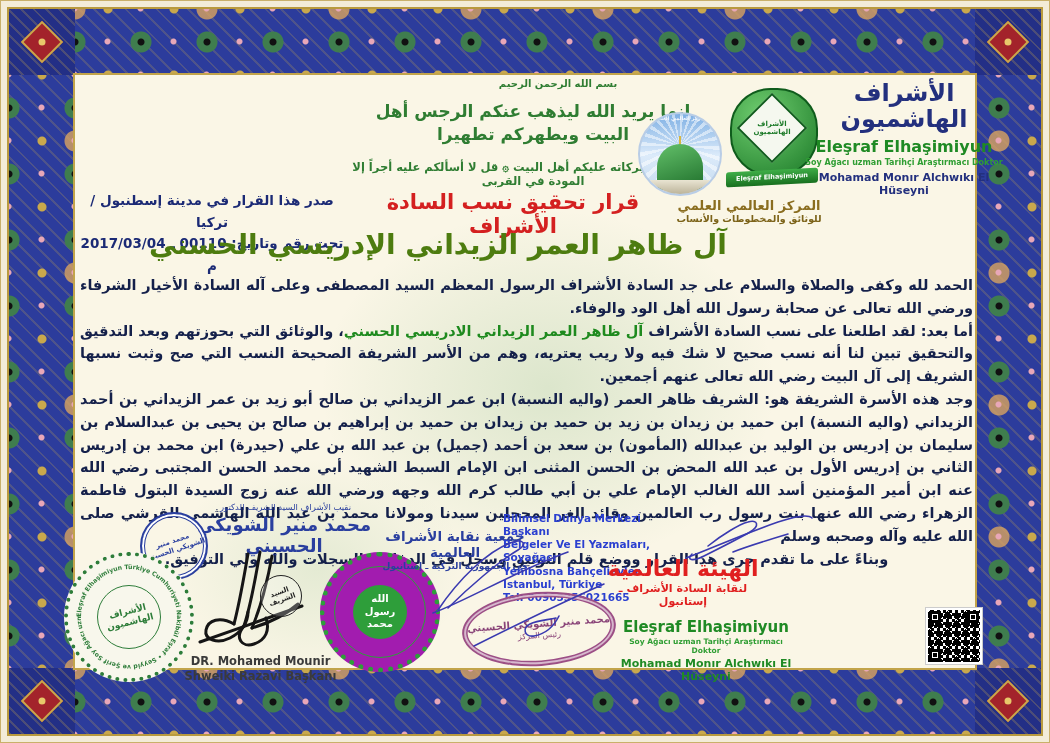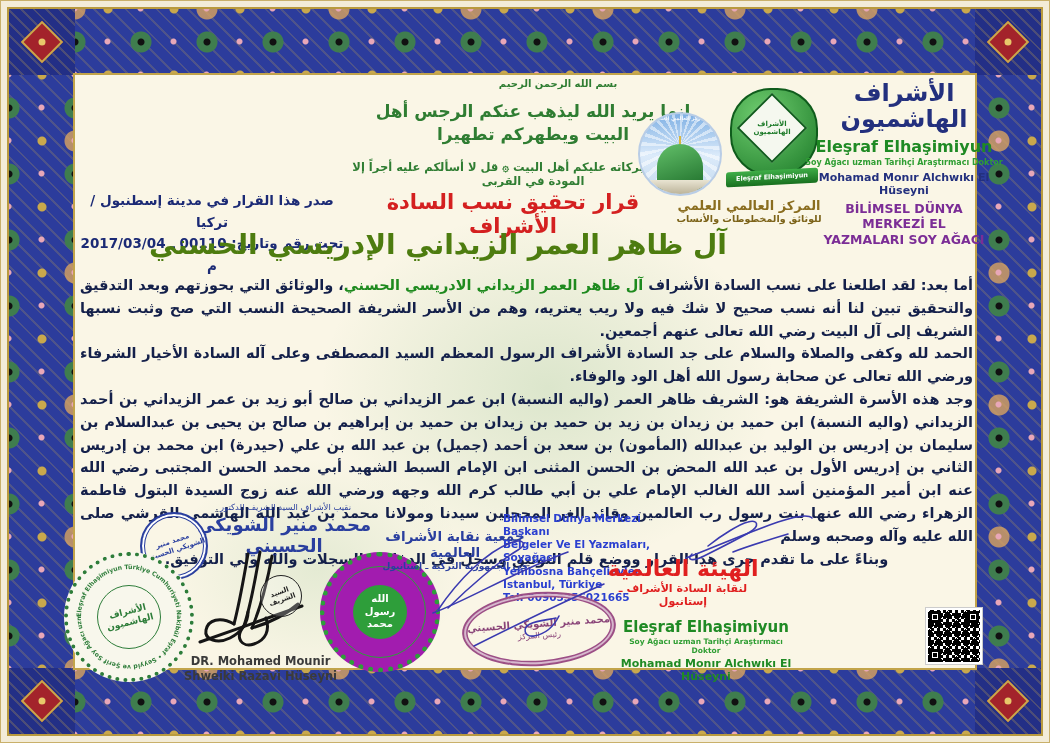--- a/index.html
+++ b/index.html
@@ -157,31 +157,28 @@
   <div class="center-ar">
     <div class="l1">المركز العالمي العلمي</div>
     <div class="l2">للوثائق والمخطوطات والأنساب</div>
   </div>
 
   <div class="orgcol">
     <div class="org-ar">الأشراف الهاشميون</div>
     <div class="org-latin">Eleşraf Elhaşimiyun</div>
     <div class="org-sub">Soy Ağacı uzman Tarihçi Araştırmacı Doktor</div>
     <div class="org-person">Mohamad Monır Alchwıkı El Hüseyni</div>
-    <div class="org-turkish">BİLİMSEL DÜNYA
-MERKEZİ EL
-YAZMALARI SOY AĞACI</div>
   </div>
 
   <div class="decision-title">قرار تحقيق نسب السادة الأشراف</div>
   <div class="family-title">آل ظاهر العمر الزيداني الإدريسي الحسني</div>
 
   <div class="bodytext">
+    <p><span>الحمد لله وكفى والصلاة والسلام على جد السادة الأشراف الرسول المعظم السيد المصطفى وعلى آله السادة الأخيار الشرفاء ورضي الله تعالى عن صحابة رسول الله أهل الود والوفاء.</span></p>
     <p><span>أما بعد: لقد اطلعنا على نسب السادة الأشراف </span><span class="hl-green">آل ظاهر العمر الزيداني الادريسي الحسني</span><span>، والوثائق التي بحوزتهم وبعد التدقيق والتحقيق تبين لنا أنه نسب صحيح لا شك فيه ولا ريب يعتريه، وهم من الأسر الشريفة الصحيحة النسب التي صح وثبت نسبها الشريف إلى آل البيت رضي الله تعالى عنهم أجمعين.</span></p>
-    <p><span>الحمد لله وكفى والصلاة والسلام على جد السادة الأشراف الرسول المعظم السيد المصطفى وعلى آله السادة الأخيار الشرفاء ورضي الله تعالى عن صحابة رسول الله أهل الود والوفاء.</span></p>
     <p><span>وجد هذه الأسرة الشريفة هو: الشريف ظاهر العمر (واليه النسبة) ابن عمر الزيداني بن صالح أبو زيد بن عمر الزيداني بن أحمد الزيداني (واليه النسبة) ابن حميد بن زيدان بن زيد بن حميد بن زيدان بن حميد بن إبراهيم بن صالح بن يحيى بن عبدالسلام بن سليمان بن إدريس بن الوليد بن عبدالله (المأمون) بن سعد بن أحمد (جميل) بن عبد الله بن علي (حيدرة) ابن محمد بن إدريس الثاني بن إدريس الأول بن عبد الله المحض بن الحسن المثنى ابن الإمام السبط الشهيد أبي محمد الحسن المجتبى رضي الله عنه ابن أمير المؤمنين أسد الله الغالب الإمام علي بن أبي طالب كرم الله وجهه ورضي الله عنه زوج السيدة البتول فاطمة الزهراء رضي الله عنها بنت رسول رب العالمين وقائد الغر المحجلين سيدنا ومولانا محمد بن عبد الله الهاشمي القرشي صلى الله عليه وآله وصحبه وسلم</span></p>
     <p class="closing"><span>وبناءً على ما تقدم جرى هذا القرار ووضع قلم التوثيق وسجل في الدفاتر والسجلات والله ولي التوفيق.</span></p>
   </div>
 
   <div class="nakib-line">نقيب الأشراف السيد الشريف الدكتور</div>
   <div class="nakib-name">محمد منير الشويكي الحسيني</div>
 
   <div class="seal-blue">
     <span>محمد منير الشويكي الحسيني</span>
   </div>
@@ -205,21 +202,21 @@
       <path d="M58 8 C54 30 50 55 44 78"></path>
       <path d="M70 6 C66 28 62 55 54 80"></path>
       <path d="M82 10 C78 32 72 58 62 82"></path>
       <path d="M44 78 C30 70 18 74 16 84 C14 94 28 98 40 92 C52 86 58 76 58 66"></path>
       <path d="M54 80 C44 92 52 102 64 98 C76 94 80 84 76 72"></path>
       <path d="M10 96 L112 60"></path>
       <path d="M62 82 C76 78 94 70 108 58"></path>
     </g>
   </svg>
   <div class="dr-name">DR. Mohamed Mounir
-Shweiki Razavi Hüseyni</div>
+Shweiki Razavi Başkanı</div>
 
   <div class="seal-small">
     <span>السيد الشريف</span>
   </div>
 
   <div class="seal-prophet">
     <div class="ring"></div>
     <div class="core">الله
 رسول
 محمد</div>

